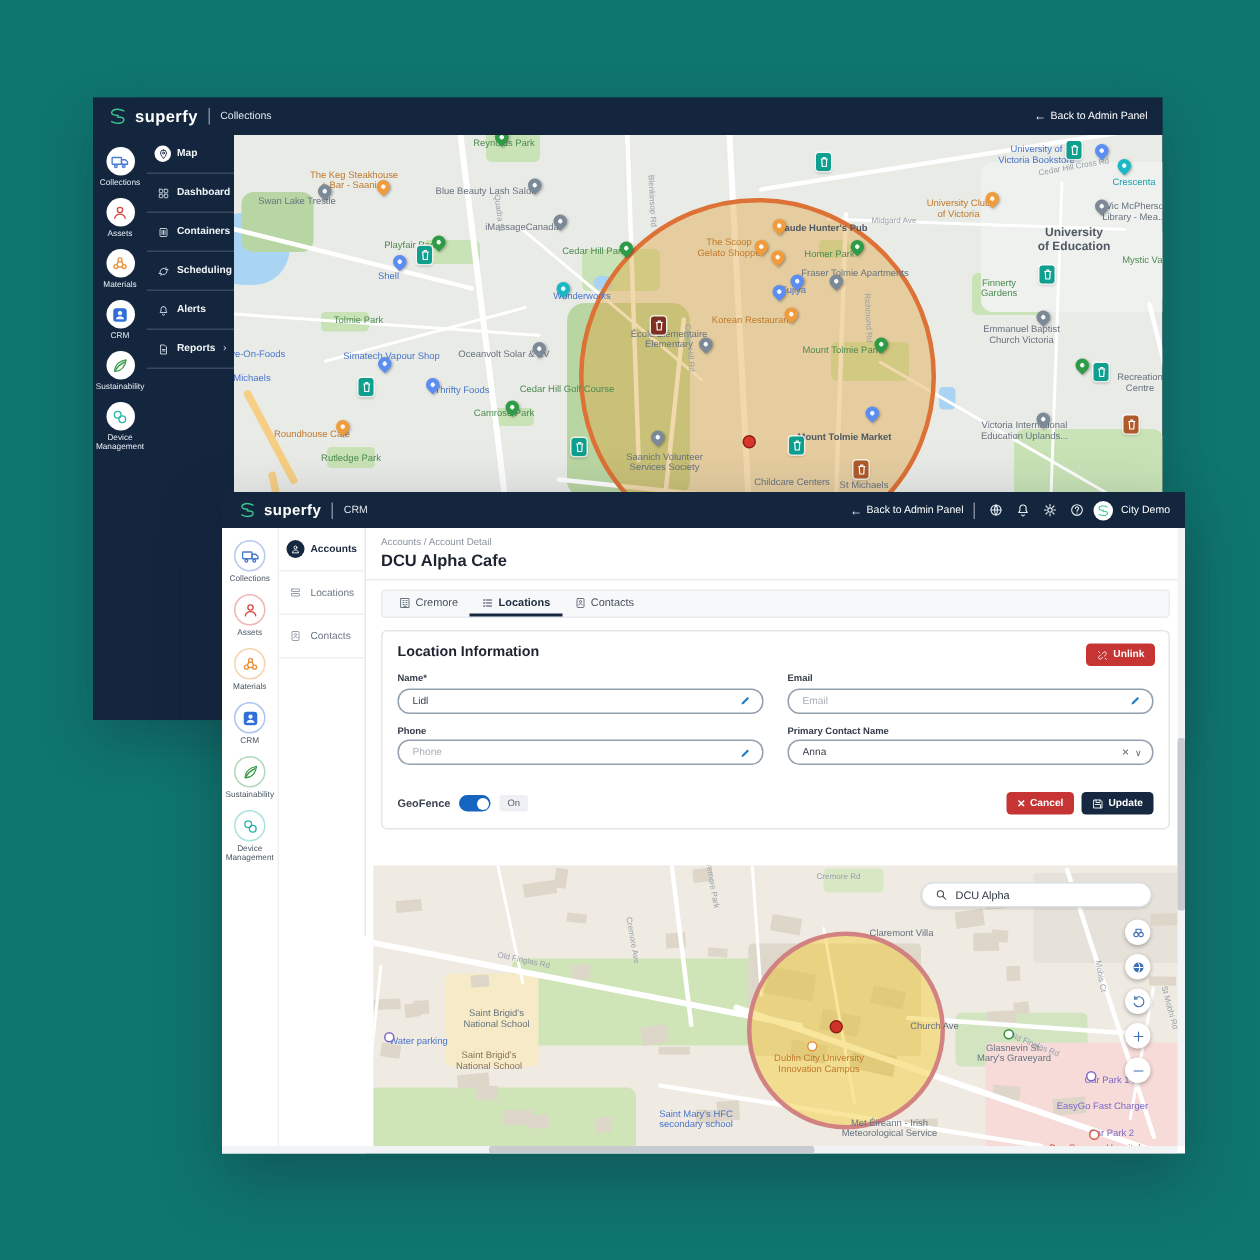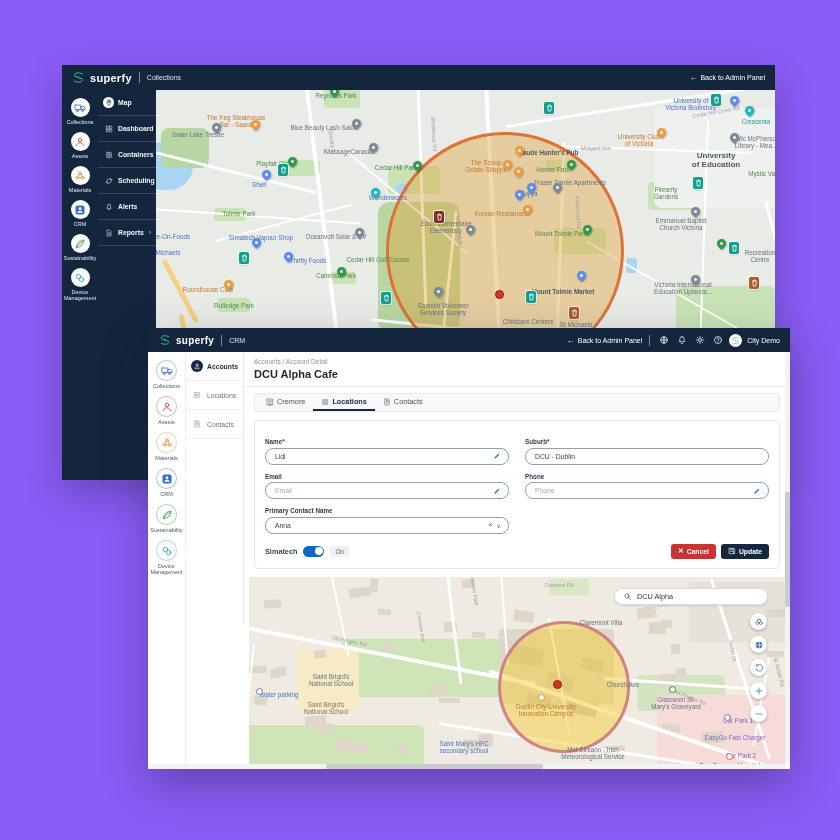--- a/index.html
+++ b/index.html
@@ -1,17 +1,17 @@
 <!DOCTYPE html>
 <html><head>
 <meta charset="utf-8">
 <style>
   html,body{margin:0;padding:0}
   body{width:840px;height:840px;background:#fff;font-family:"Liberation Sans",sans-serif}
-  .canvas{position:relative;width:840px;height:840px;overflow:hidden;background:#8b5cf6}
+  .canvas{position:relative;width:840px;height:840px;overflow:hidden;background:#0f766e}
   .win{position:absolute;overflow:hidden}
   .win.back{left:62px;top:65px;width:713px;height:415px;background:#13263e;box-shadow:0 14px 34px rgba(20,30,50,.30)}
   .win.front{left:148px;top:328px;width:642px;height:441px;background:#fff;box-shadow:0 16px 40px rgba(20,30,50,.35);z-index:5}
   .tb{height:25px;background:#13263e;display:flex;align-items:center;padding:0 10px;gap:5px;color:#fff;position:relative;z-index:9}
   .win.front .tb{height:24px}
   .logo-text{font-weight:bold;font-size:11px;letter-spacing:.3px}
   .win.front .logo-text{font-size:10px}
   .tb-div{width:1px;height:11px;background:rgba(255,255,255,.45);margin:0 2px}
   .product{font-size:7px;color:#dfe5ec}
   .spacer{flex:1}
@@ -611,39 +611,44 @@
                   <rect x="5" y="3" width="14" height="18" rx="2"></rect>
                   <circle cx="12" cy="9" r="2.2"></circle>
                   <path d="M8.5 16c.6-2 2-2.8 3.5-2.8s2.9.8 3.5 2.8"></path>
                 </svg>
               </span>
               <span class="tlb">Contacts</span>
             </button>
           </div>
 
         <div class="card">
+          <div class="card-head">
+            <h2>Location Information</h2>
+            <button class="btn red unlink">
+              <span style="display:flex">
+                  <svg width="8" height="8" viewBox="0 0 24 24" fill="none" stroke="#fff" stroke-width="1.8" stroke-linecap="round" stroke-linejoin="round">
+                    <path d="M8 11l-3 3a3.2 3.2 0 0 0 4.5 4.5l3-3M16 13l3-3a3.2 3.2 0 0 0-4.5-4.5l-3 3M4 4l2.5 2.5M20 20l-2.5-2.5"></path>
+                  </svg>
+                </span>
+              <span>Unlink</span>
+            </button>
+          </div>
           <div class="grid">
             <div class="field">
               <label>Name*</label>
               <div class="ibox">
                 <input value="Lidl" style="">
                 <span class="edit">
                     <svg width="8" height="8" viewBox="0 0 24 24" fill="none" stroke="#1d79c0" stroke-width="1.8" stroke-linecap="round" stroke-linejoin="round">
                       <path d="M4 20l1-4L16 5l3 3L8 19z" fill="#1d79c0" stroke="none"></path>
                     </svg>
                   </span>
               </div>
             </div>
             <div class="field">
-              <label>Suburb*</label>
-              <div class="ibox">
-                <input value="DCU - Dublin" style="">
-              </div>
-            </div>
-            <div class="field">
               <label>Email</label>
               <div class="ibox">
                 <input placeholder="Email" style="">
                 <span class="edit">
                     <svg width="8" height="8" viewBox="0 0 24 24" fill="none" stroke="#1d79c0" stroke-width="1.8" stroke-linecap="round" stroke-linejoin="round">
                       <path d="M4 20l1-4L16 5l3 3L8 19z" fill="#1d79c0" stroke="none"></path>
                     </svg>
                   </span>
               </div>
             </div>
@@ -663,21 +668,21 @@
               <div class="ibox">
                 <input value="Anna" style="">
                 <span class="clear">×</span>
                 <span class="caret">∨</span>
               </div>
             </div>
             <div></div>
           </div>
           <div class="actions">
             <div class="gf">
-              <span class="gf-label">Simatech</span>
+              <span class="gf-label">GeoFence</span>
               <span class="toggle on">
                   <span class="knob"></span>
                 </span>
               <span class="chip">On</span>
             </div>
             <div class="btns">
               <button class="btn red">
                 <span>✕</span>
                 <span>Cancel</span>
               </button>

